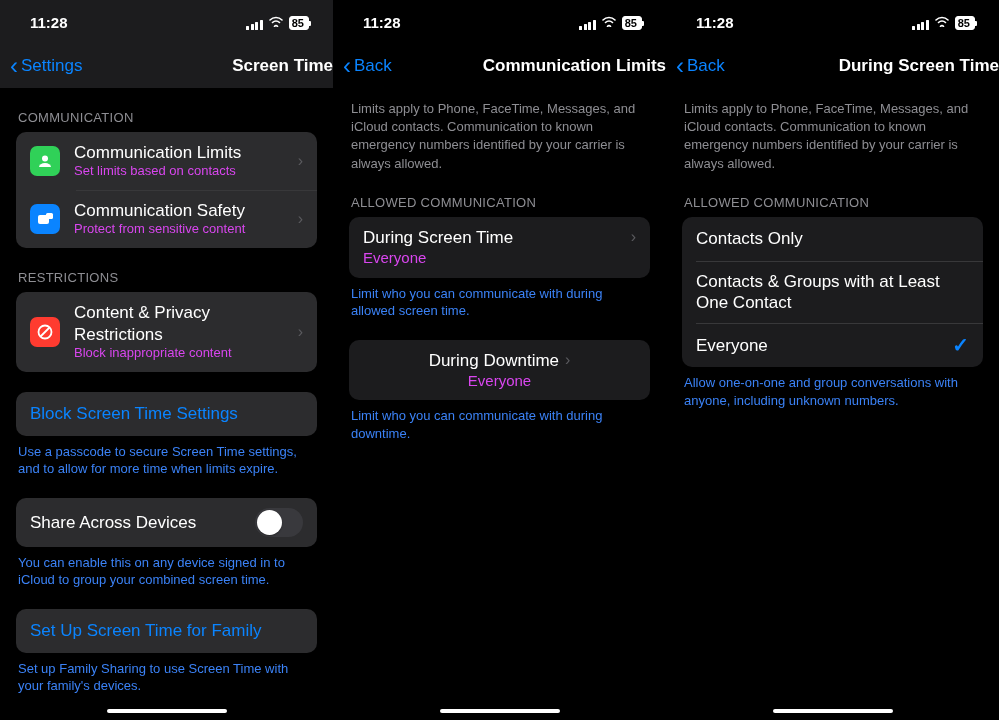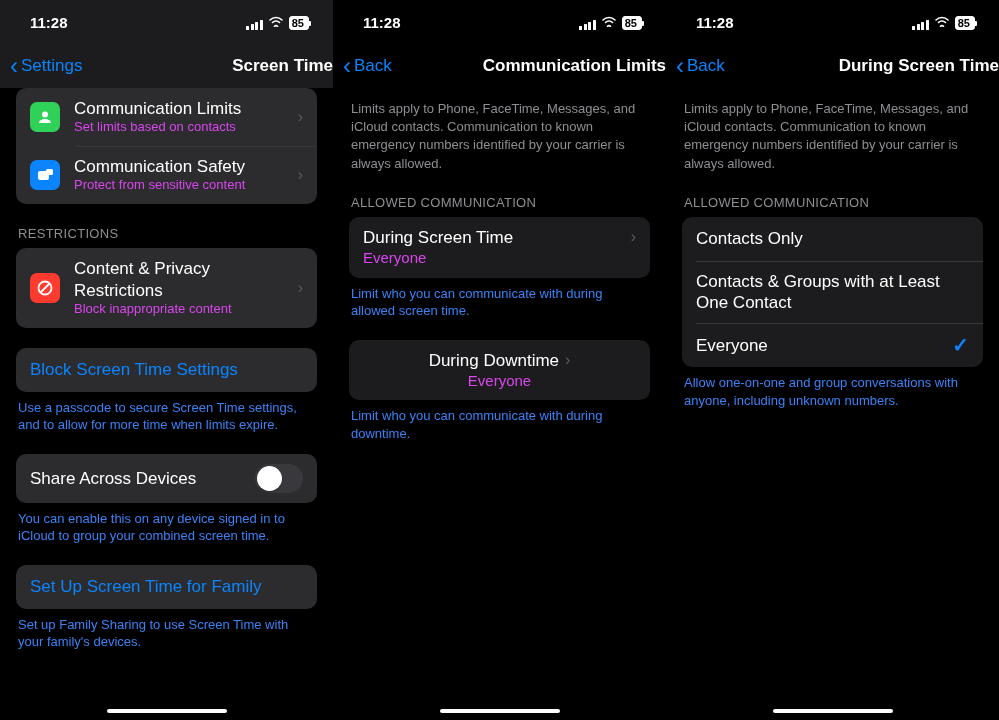--- a/index.html
+++ b/index.html
@@ -63,20 +63,21 @@
     </div>
   </div>
   <div class="nav-bar">
     <div class="nav-back">
       <span class="nav-chevron">‹</span>
       <span>Settings</span>
     </div>
     <div class="nav-title">Screen Time</div>
   </div>
   <div class="content">
+    <div class="section-header">COMMUNICATION</div>
     <div class="group group-s1">
       <div class="row icon-row">
         <div class="row-icon icon-green">
           <svg width="18" height="18" viewBox="0 0 18 18">
               <circle cx="9" cy="6.5" r="3" fill="#fff"></circle>
               <path d="M3 15 a6 4 0 0 1 12 0" fill="#fff"></path>
             </svg>
         </div>
         <div class="row-text">
           <span class="row-title">Communication Limits</span>

